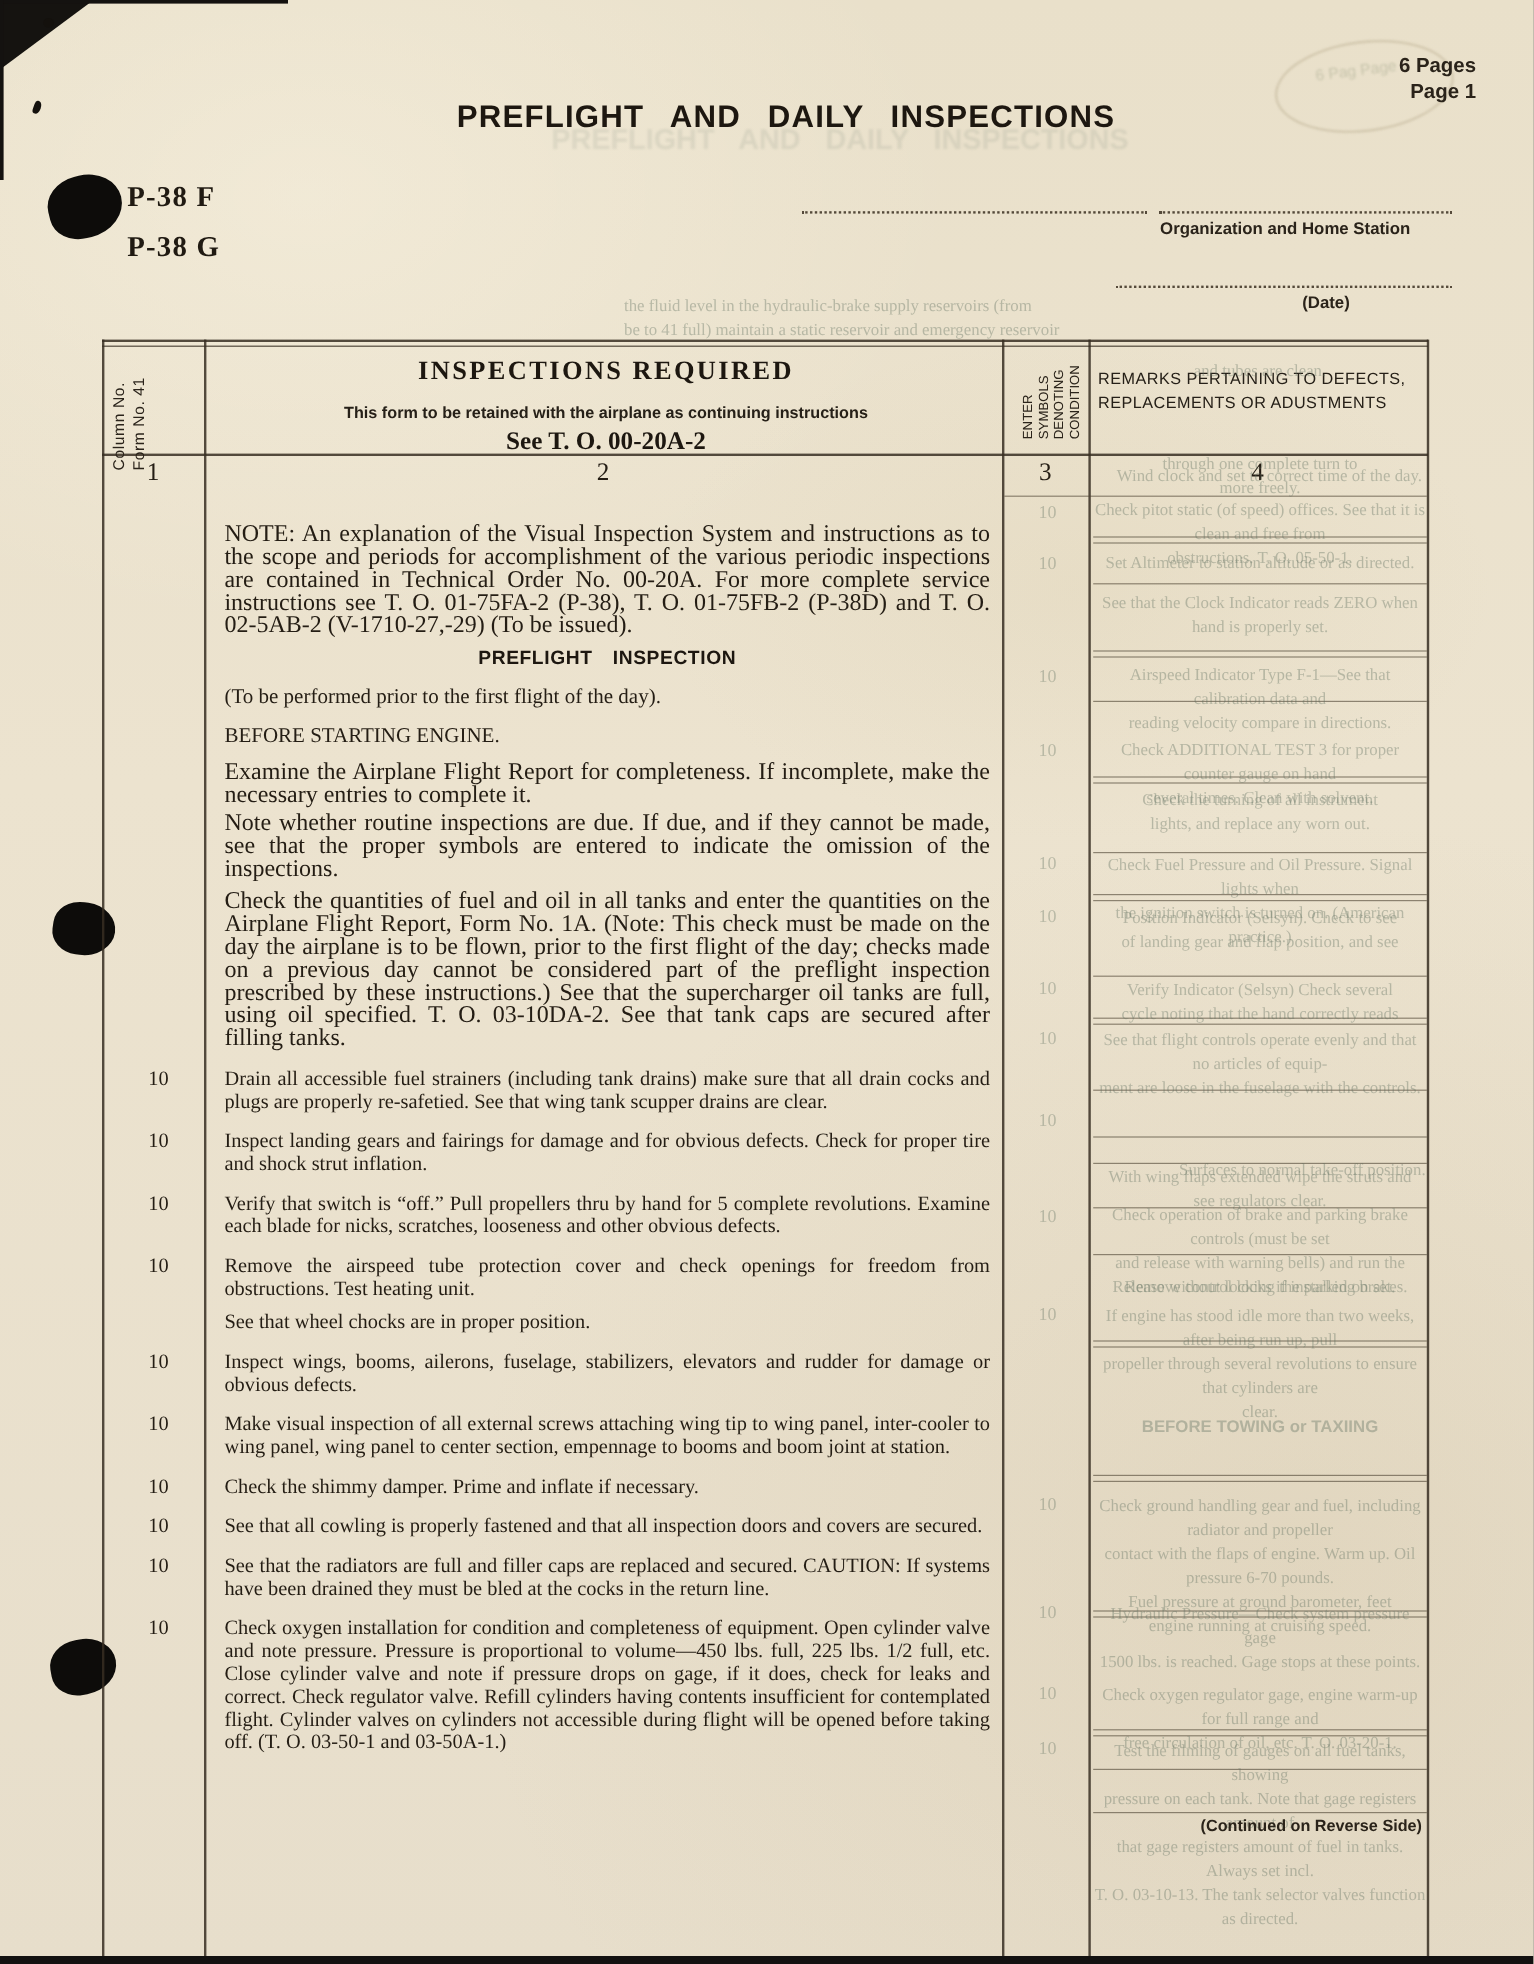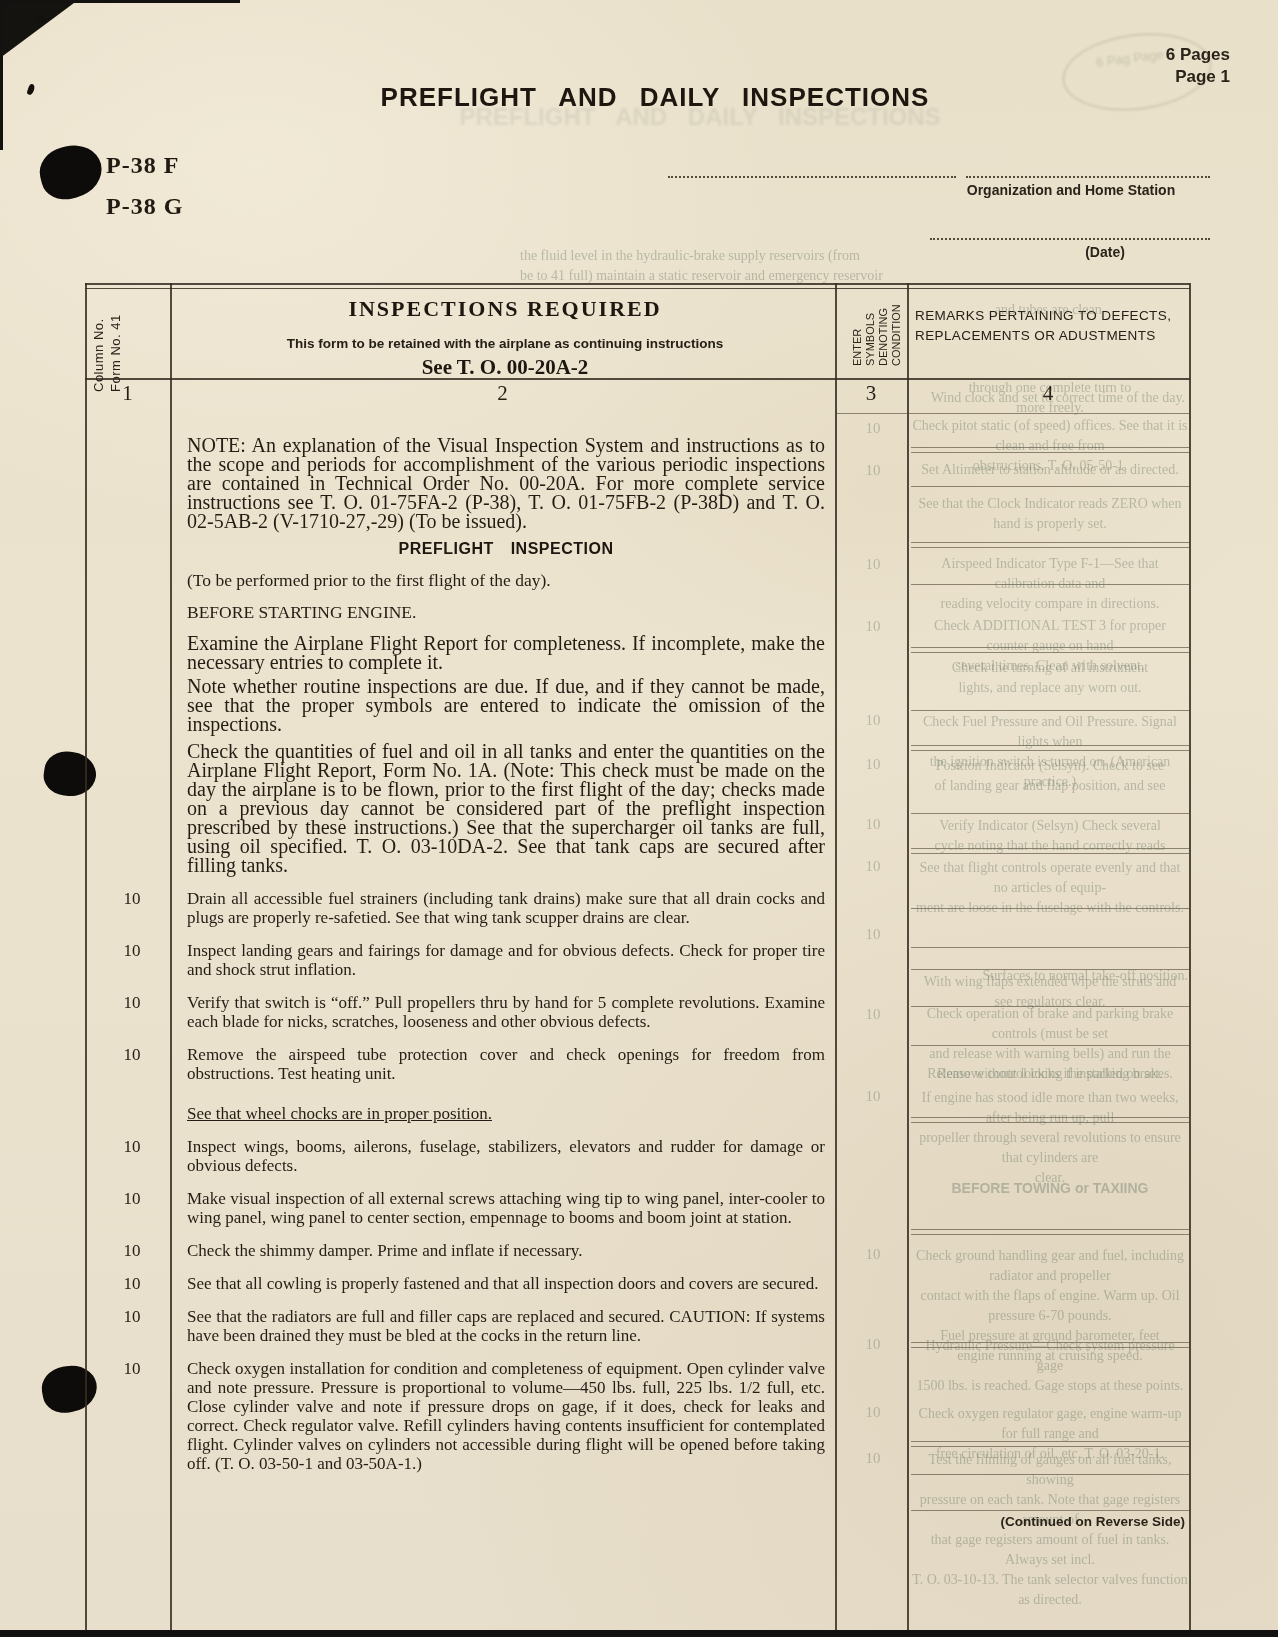--- a/index.html
+++ b/index.html
@@ -49,21 +49,21 @@
   .colnum{position:absolute;font-size:21px;text-align:center;color:#241d14;}
   
   .bodywrap{position:absolute;left:85px;top:436px;width:750px;}
   .p{margin:0 10px 9px 102px;text-align:justify;font-size:20px;line-height:19px;}
   .p.tight{margin-bottom:5px;}
   .h1{margin:9px 10px 12px 102px;text-align:center;font-family:"Liberation Sans",sans-serif;
       font-weight:bold;font-size:16px;word-spacing:12px;letter-spacing:.5px;color:#1d1710;}
   .line1{margin:0 10px 11px 102px;font-size:17.5px;}
   .item{position:relative;margin:14px 10px 0 102px;text-align:justify;font-size:17px;line-height:19px;}
   .item .no{position:absolute;left:-77px;top:0;width:44px;text-align:center;font-size:17px;}
-  .item .extra{margin-top:21px;text-align:left;text-decoration:underline;}
+  .item .extra{margin-top:9px;text-align:left;}
   .continued{position:absolute;left:905px;top:1514px;width:280px;text-align:right;
              font-family:"Liberation Sans",sans-serif;font-weight:bold;font-size:13.5px;color:#2a231a;}
   
   .ghost{position:absolute;color:rgba(96,114,96,.38);filter:blur(.6px);
          font-size:14px;line-height:20px;white-space:pre-line;overflow:hidden;}
   .ghost.c4{left:912px;width:276px;text-align:center;}
   .ghost.bold{font-family:"Liberation Sans",sans-serif;font-weight:bold;}
   .g10{position:absolute;left:841px;width:64px;text-align:center;
        color:rgba(96,114,96,.36);filter:blur(.6px);font-size:15px;}
   .stamp{position:absolute;left:1062px;top:34px;width:150px;height:76px;

